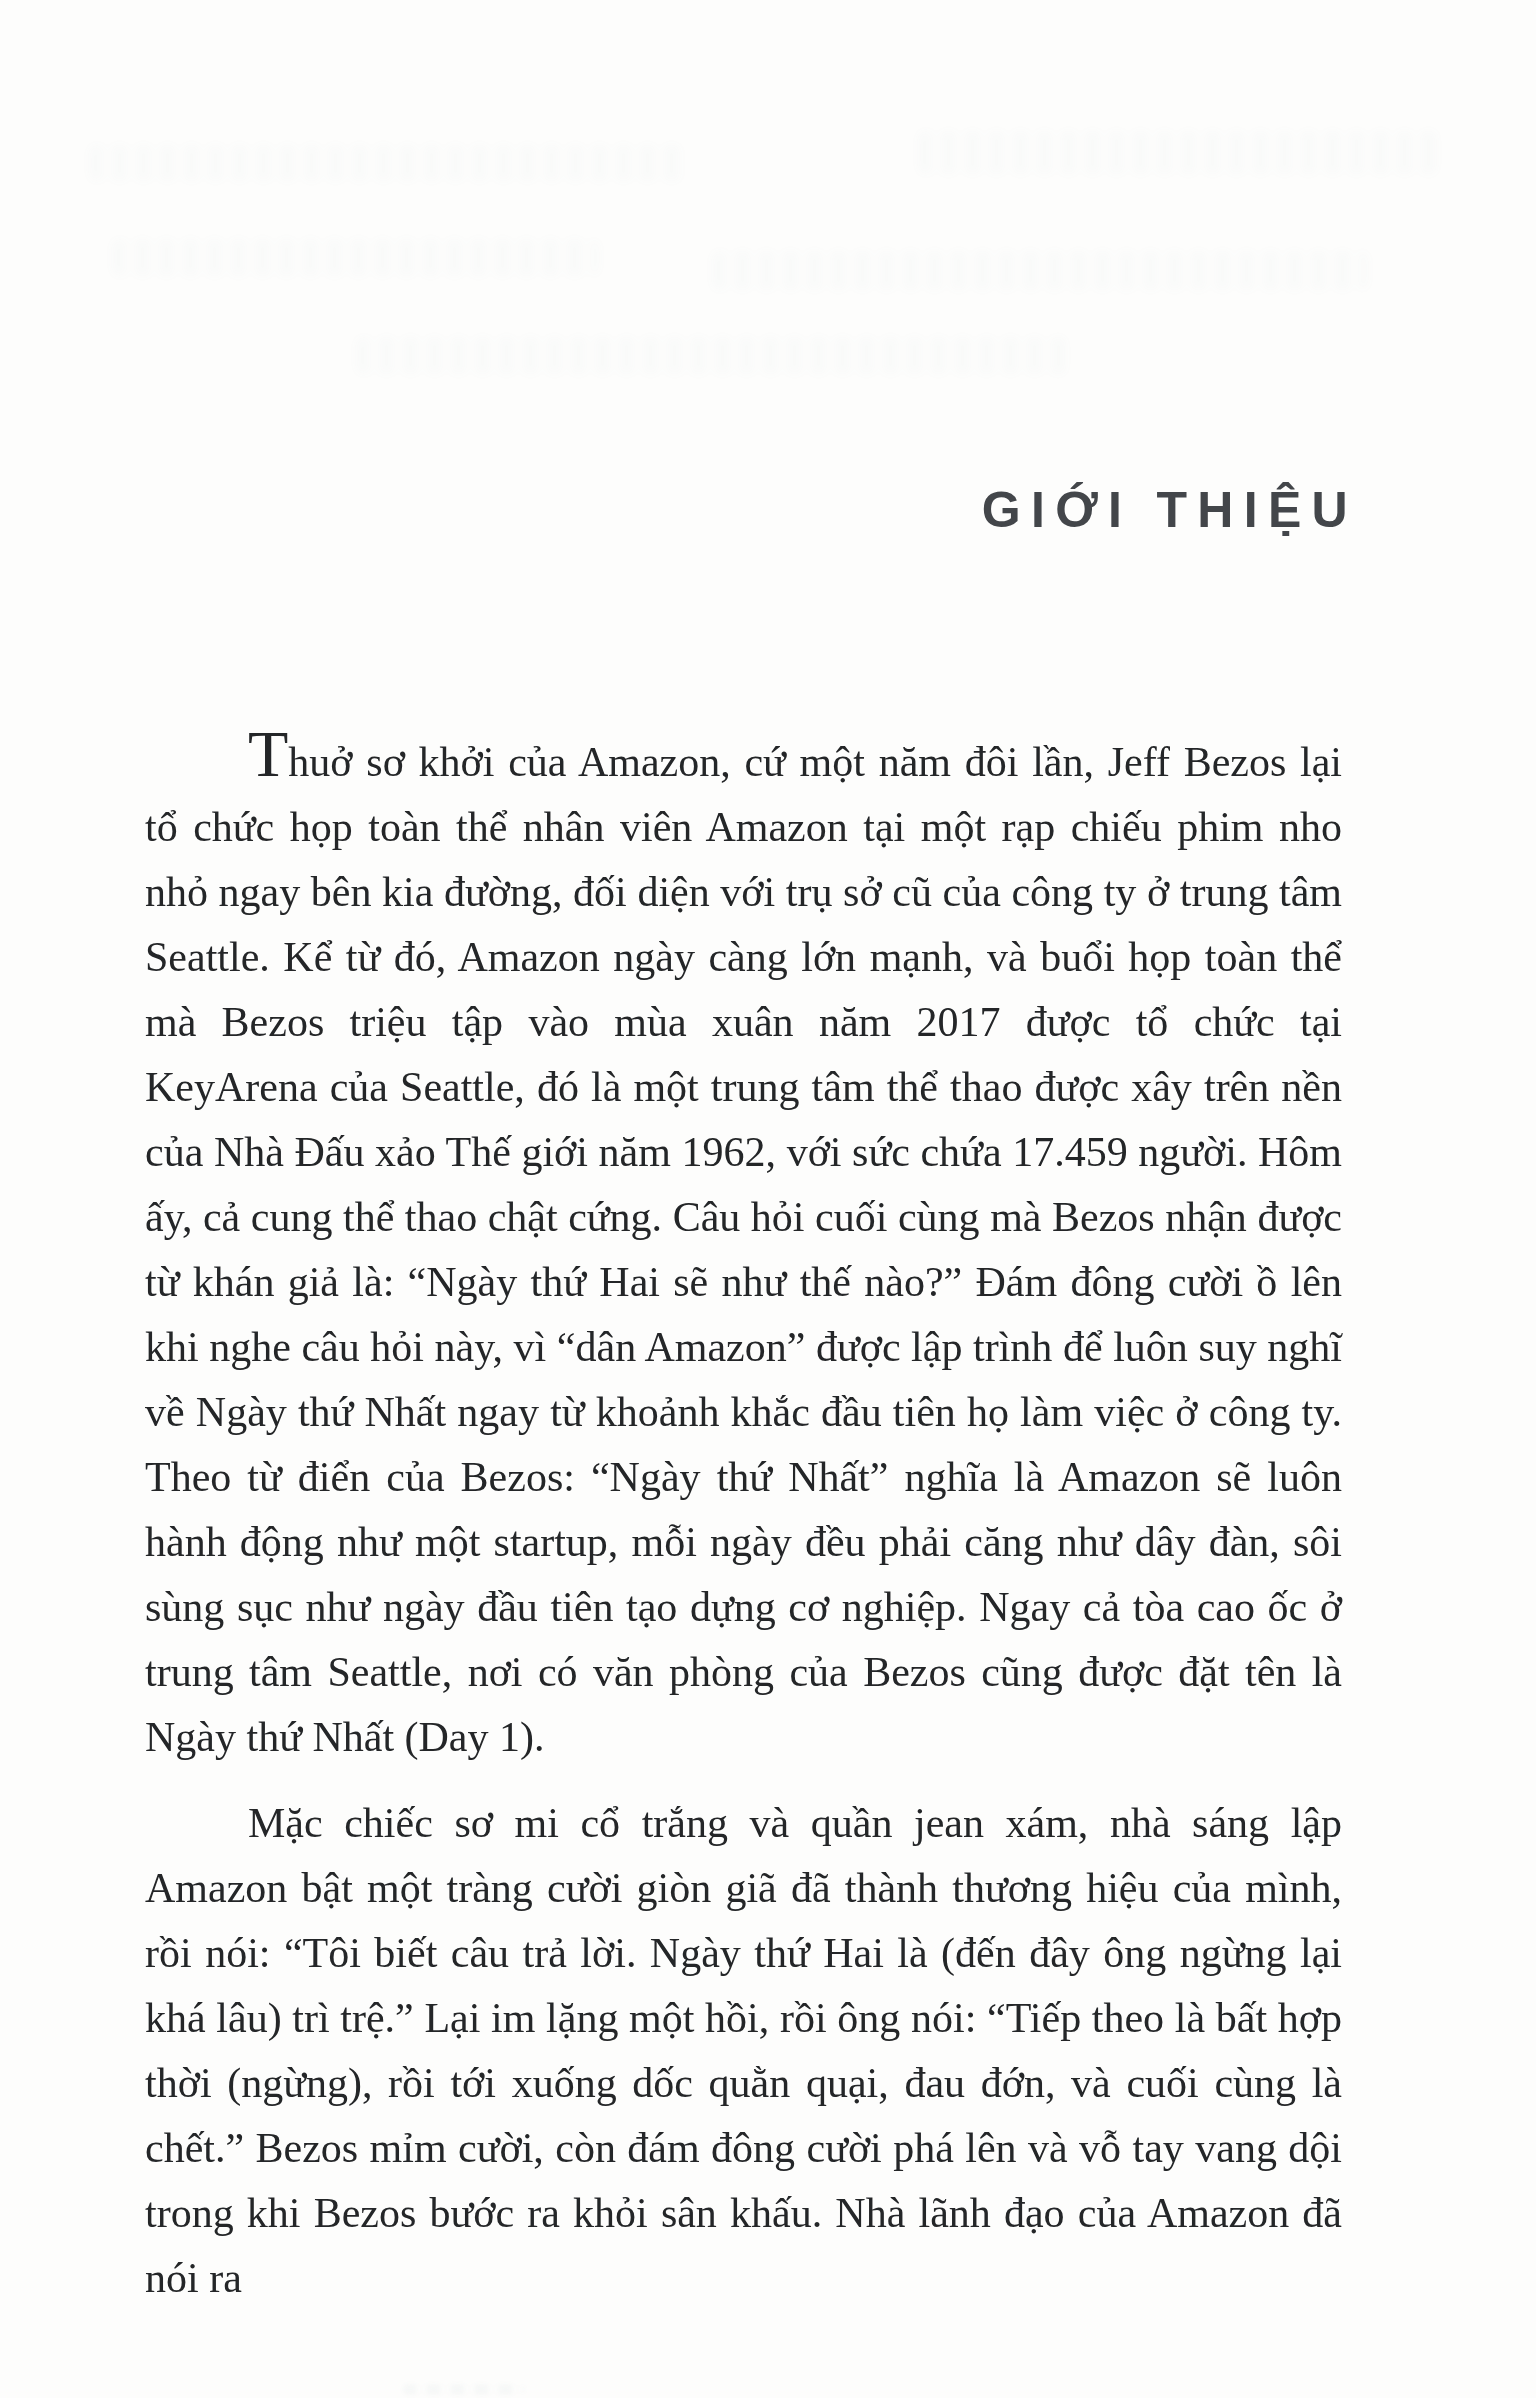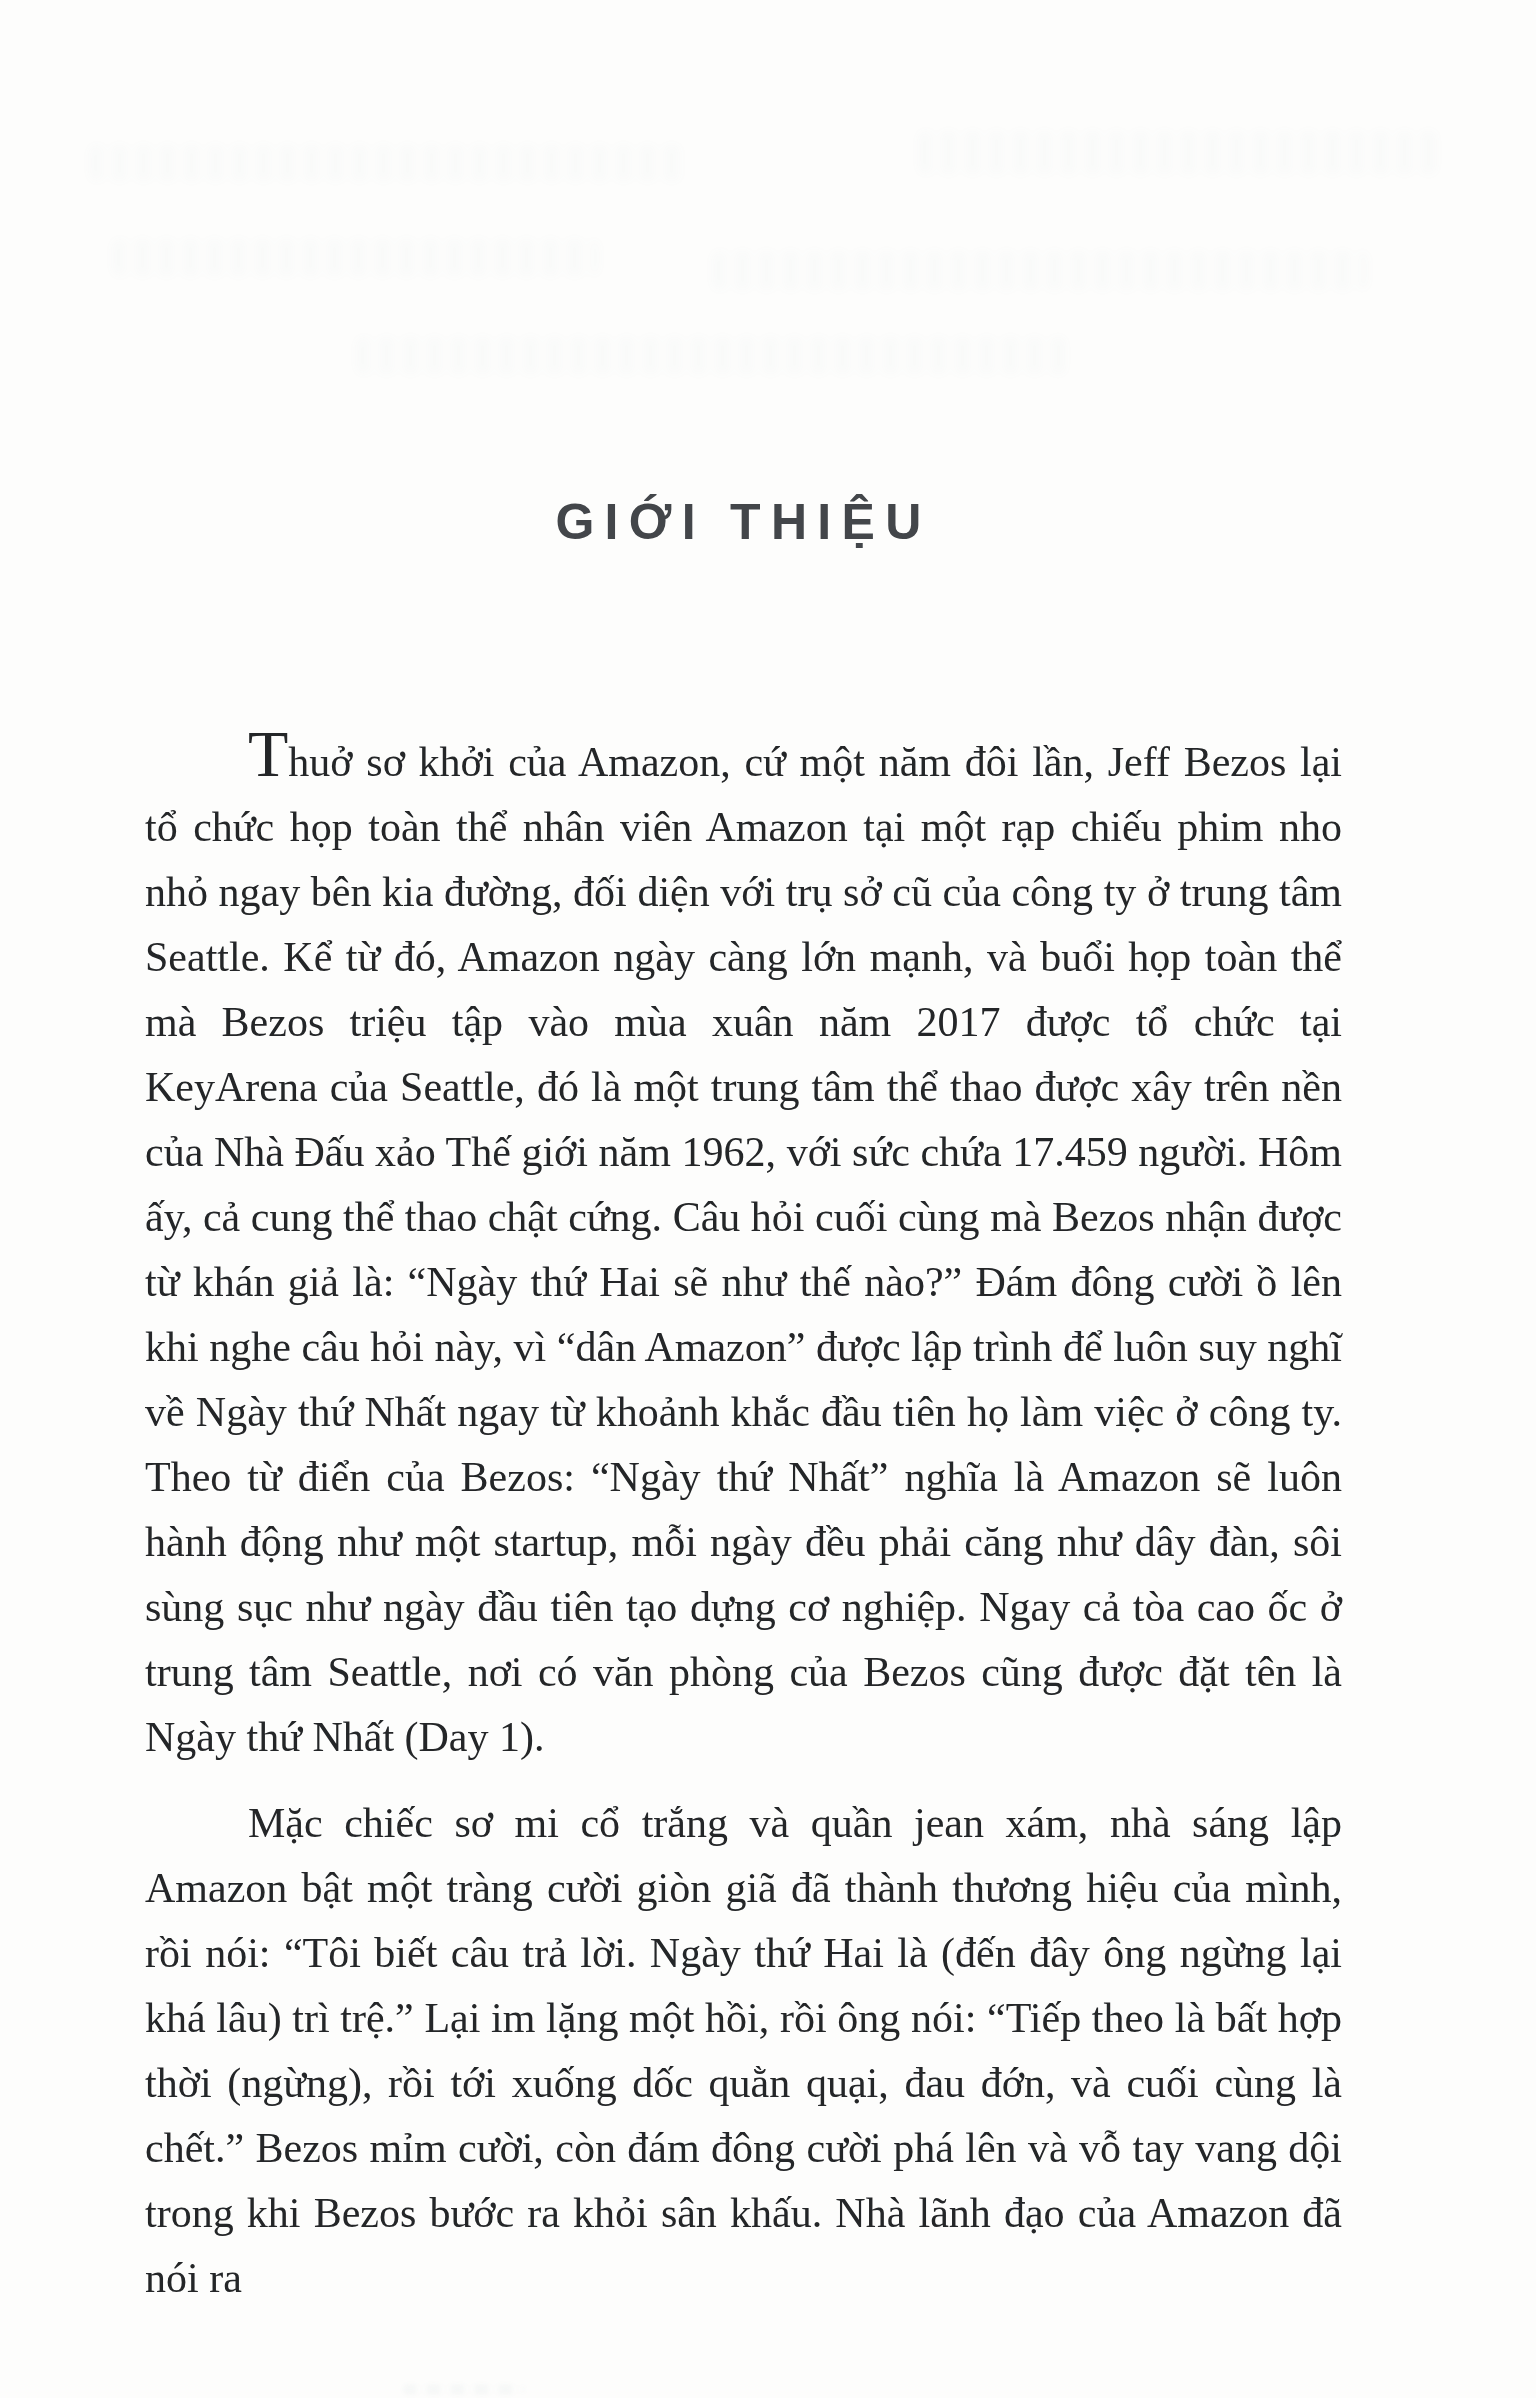--- a/index.html
+++ b/index.html
@@ -32,23 +32,23 @@
   .bleed-2 { left: 918px; top: 131px; width: 525px; height: 43px; }
   .bleed-3 { left: 112px; top: 239px; width: 487px; height: 37px; }
   .bleed-4 { left: 712px; top: 251px; width: 656px; height: 39px; }
   .bleed-5 { left: 356px; top: 337px; width: 712px; height: 37px; }
   .bleed-6 { left: 403px; top: 2384px; width: 122px; height: 11.2px; opacity: 0.10; filter: blur(1.9px); }
 
   .chapter-title {
     position: absolute;
     left: 129px;
     width: 1229px;
-    top: 493px;
+    top: 481px;
     margin: 0;
-    text-align: center;
+    text-align: right;
     font-family: "Liberation Sans", sans-serif;
     font-size: 50px;
     font-weight: 700;
     letter-spacing: 10.3px;
     color: #43464a;
   }
 
   .body-text {
     position: absolute;
     left: 129px;

